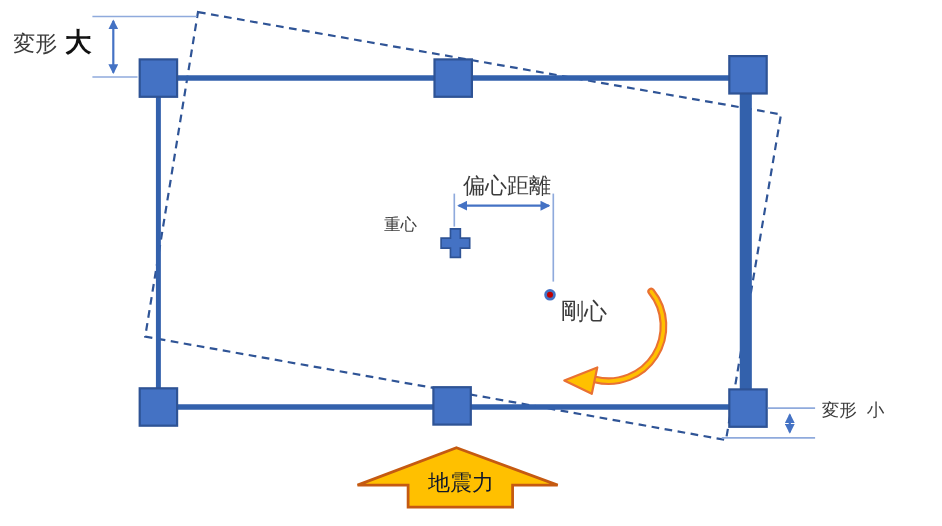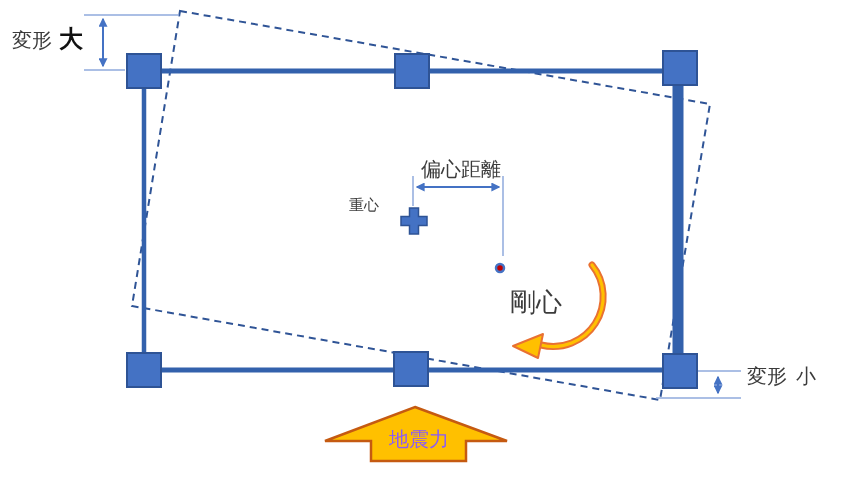--- a/index.html
+++ b/index.html
@@ -15,26 +15,26 @@
 
   .lbl {
     position: absolute;
     color: #3b3b3b;
     white-space: nowrap;
     line-height: 1.1;
     user-select: none;
   }
   #lbl-def-large { left: 12px; top: 26px; font-size: 20px; }
   #lbl-def-large .suffix { font-weight: bold; font-size: 24px; color: #111; margin-left: 7px; }
-  #lbl-def-small { left: 747px; top: 365px; font-size: 20px; }
+  #lbl-def-small { left: 747px; top: 365px; font-size: 16px; }
   #lbl-def-small .suffix { margin-left: 9px; }
   #lbl-juushin  { left: 349px; top: 197px; font-size: 15px; }
-  #lbl-goushin  { left: 510px; top: 288px; font-size: 26px; }
+  #lbl-goushin  { left: 510px; top: 272px; font-size: 21px; }
   #lbl-henshin  { left: 421px; top: 158px; font-size: 20px; }
-  #lbl-jishin   { left: 373px; top: 428px; width: 92px; text-align: center; font-size: 20px; color: #8b5cf6; }
+  #lbl-jishin   { left: 373px; top: 428px; width: 92px; text-align: center; font-size: 20px; color: #0f172a; }
 
   
   .beam        { stroke: #3361AC; fill: none; }
   .wall        { stroke: #3361AC; fill: none; }
   .column      { fill: #4472C4; stroke: #2E5395; stroke-width: 2; }
   .dashed      { fill: none; stroke: #2F5496; stroke-width: 2; stroke-dasharray: 7 5; }
   .ext         { stroke: #8FAADC; stroke-width: 1.5; fill: none; }
   .dim         { stroke: #4472C4; stroke-width: 2; fill: none; }
   .plus        { fill: #4472C4; stroke: #2E5395; stroke-width: 1.5; }
   .rdot        { fill: #C00000; stroke: #4472C4; stroke-width: 2.5; }

